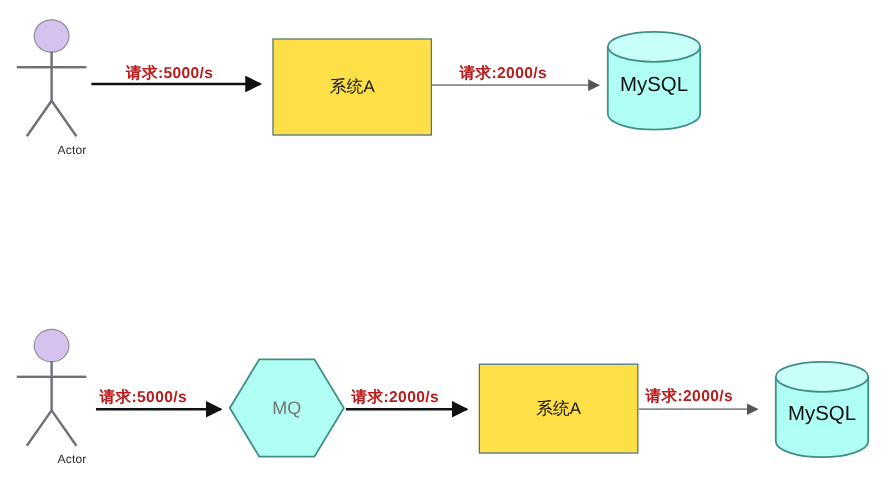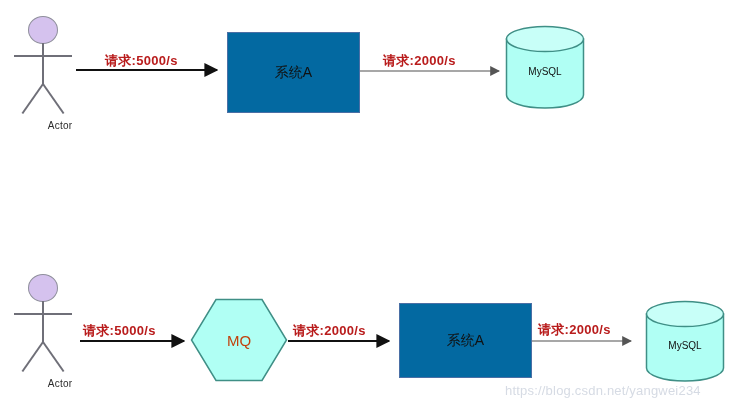--- a/index.html
+++ b/index.html
@@ -56,59 +56,59 @@
     width: 80px;
     text-align: center;
     font-size: 10px;
     color: #2b2b2b;
     letter-spacing: 0.2px;
   }
 
   
   .proc-box {
     position: absolute;
-    background: #0369a1;
+    background: #fde047;
     border: 1.5px solid #4a6fa5;
     box-sizing: border-box;
     display: flex;
     align-items: center;
     justify-content: center;
     color: #111111;
     font-size: 14px;
     font-weight: 500;
   }
 
   
   .hex-wrap { position: absolute; }
   .hex-wrap svg { display: block; }
   .hex-label {
     position: absolute;
     left: 0; top: 0;
     width: 100%; height: 100%;
     display: flex;
     align-items: center;
     justify-content: center;
-    color: #c2410c;
+    color: #737373;
     font-size: 15px;
     font-weight: 500;
     text-align: right;
   }
 
   
   .cyl-wrap { position: absolute; }
   .cyl-wrap svg { display: block; }
   .cyl-label {
     position: absolute;
     left: 0; top: 0;
     width: 100%; height: 100%;
     display: flex;
     align-items: center;
     justify-content: center;
     color: #111111;
-    font-size: 10px;
+    font-size: 17px;
     padding-top: 8px;
     box-sizing: border-box;
   }
 
   
   .arrow { position: absolute; }
   .arrow svg { display: block; }
   .arrow-label {
     position: absolute;
     white-space: nowrap;
@@ -234,15 +234,14 @@
   <div class="arrow-label" style="left:538px; top:321px;">请求:2000/s</div>
 
   <div class="cyl-wrap" style="left:645px; top:300px; width:80px; height:82px;">
     <svg width="80" height="82" viewBox="0 0 80 82" aria-hidden="true">
       <path d="M1.5,14 L1.5,68 A38.5,13 0 0 0 78.5,68 L78.5,14 Z" fill="#b0fff4" stroke="#3f8f86" stroke-width="1.5"></path>
       <ellipse cx="40" cy="14" rx="38.5" ry="12.5" fill="#c8fff8" stroke="#3f8f86" stroke-width="1.5"></ellipse>
     </svg>
     <div class="cyl-label">MySQL</div>
   </div>
 
-  <div class="watermark" style="left:505px; top:383px;">https://blog.csdn.net/yangwei234</div>
 
 </div>
 
 </body></html>

